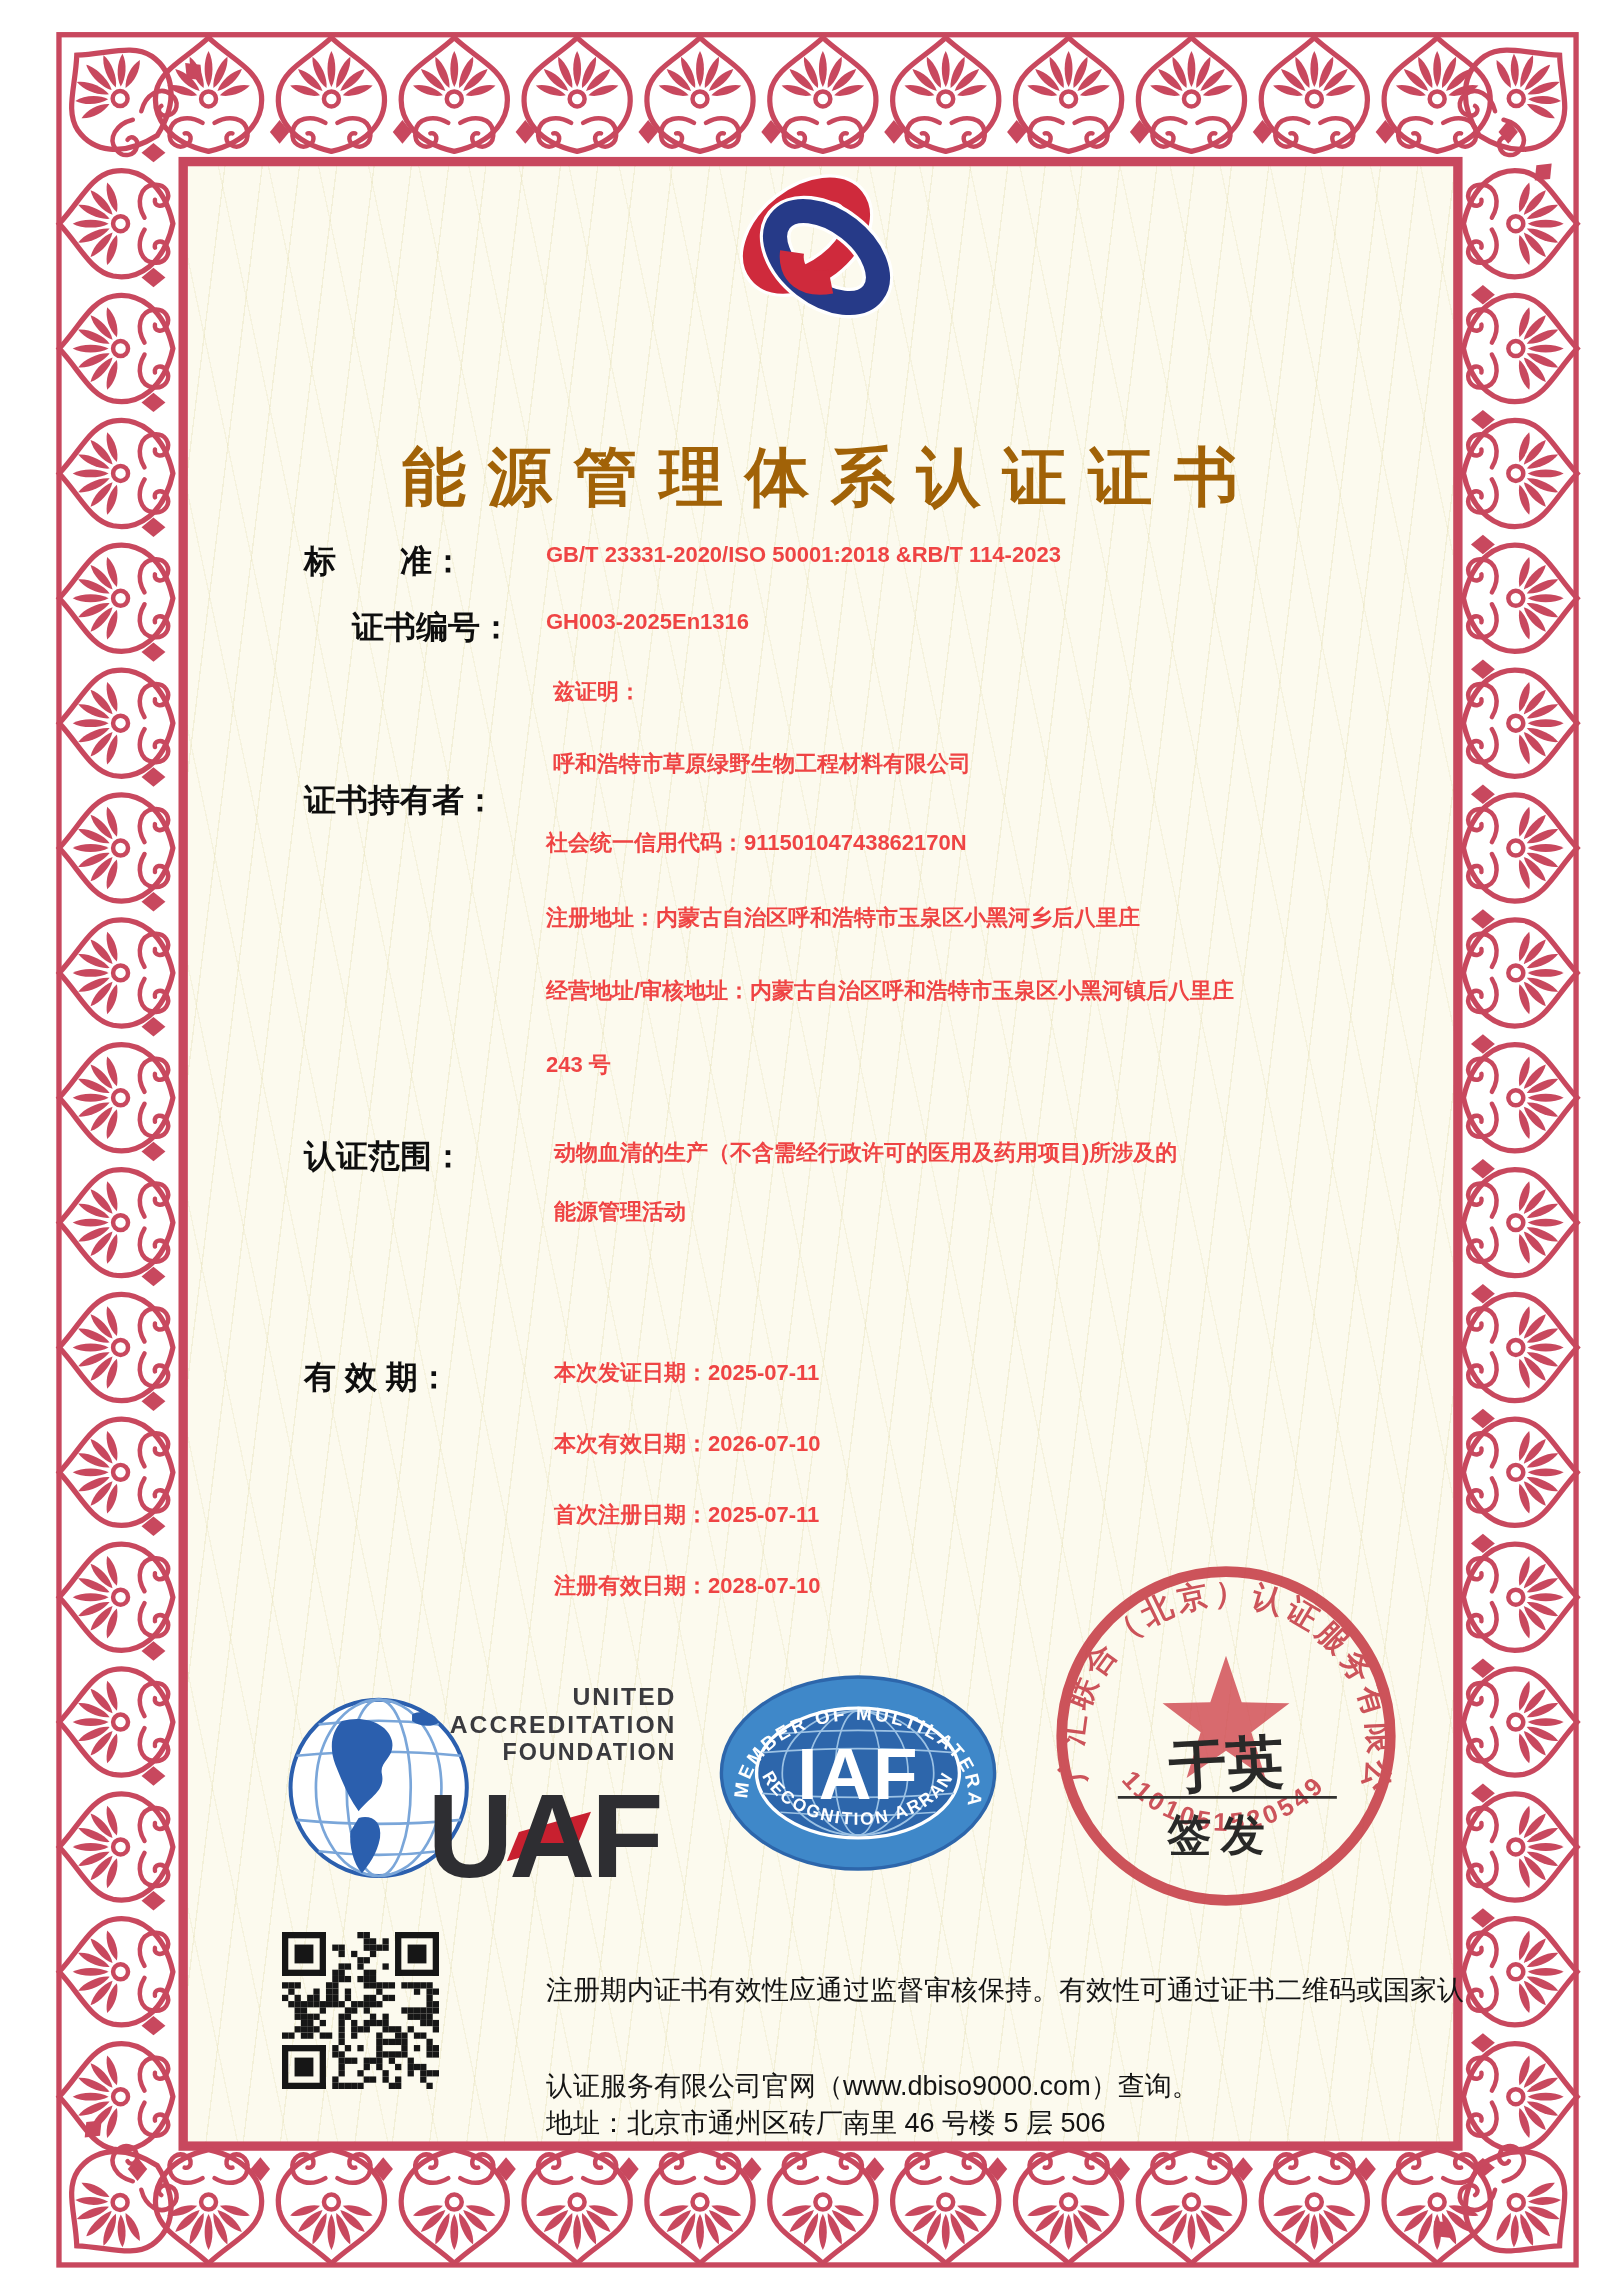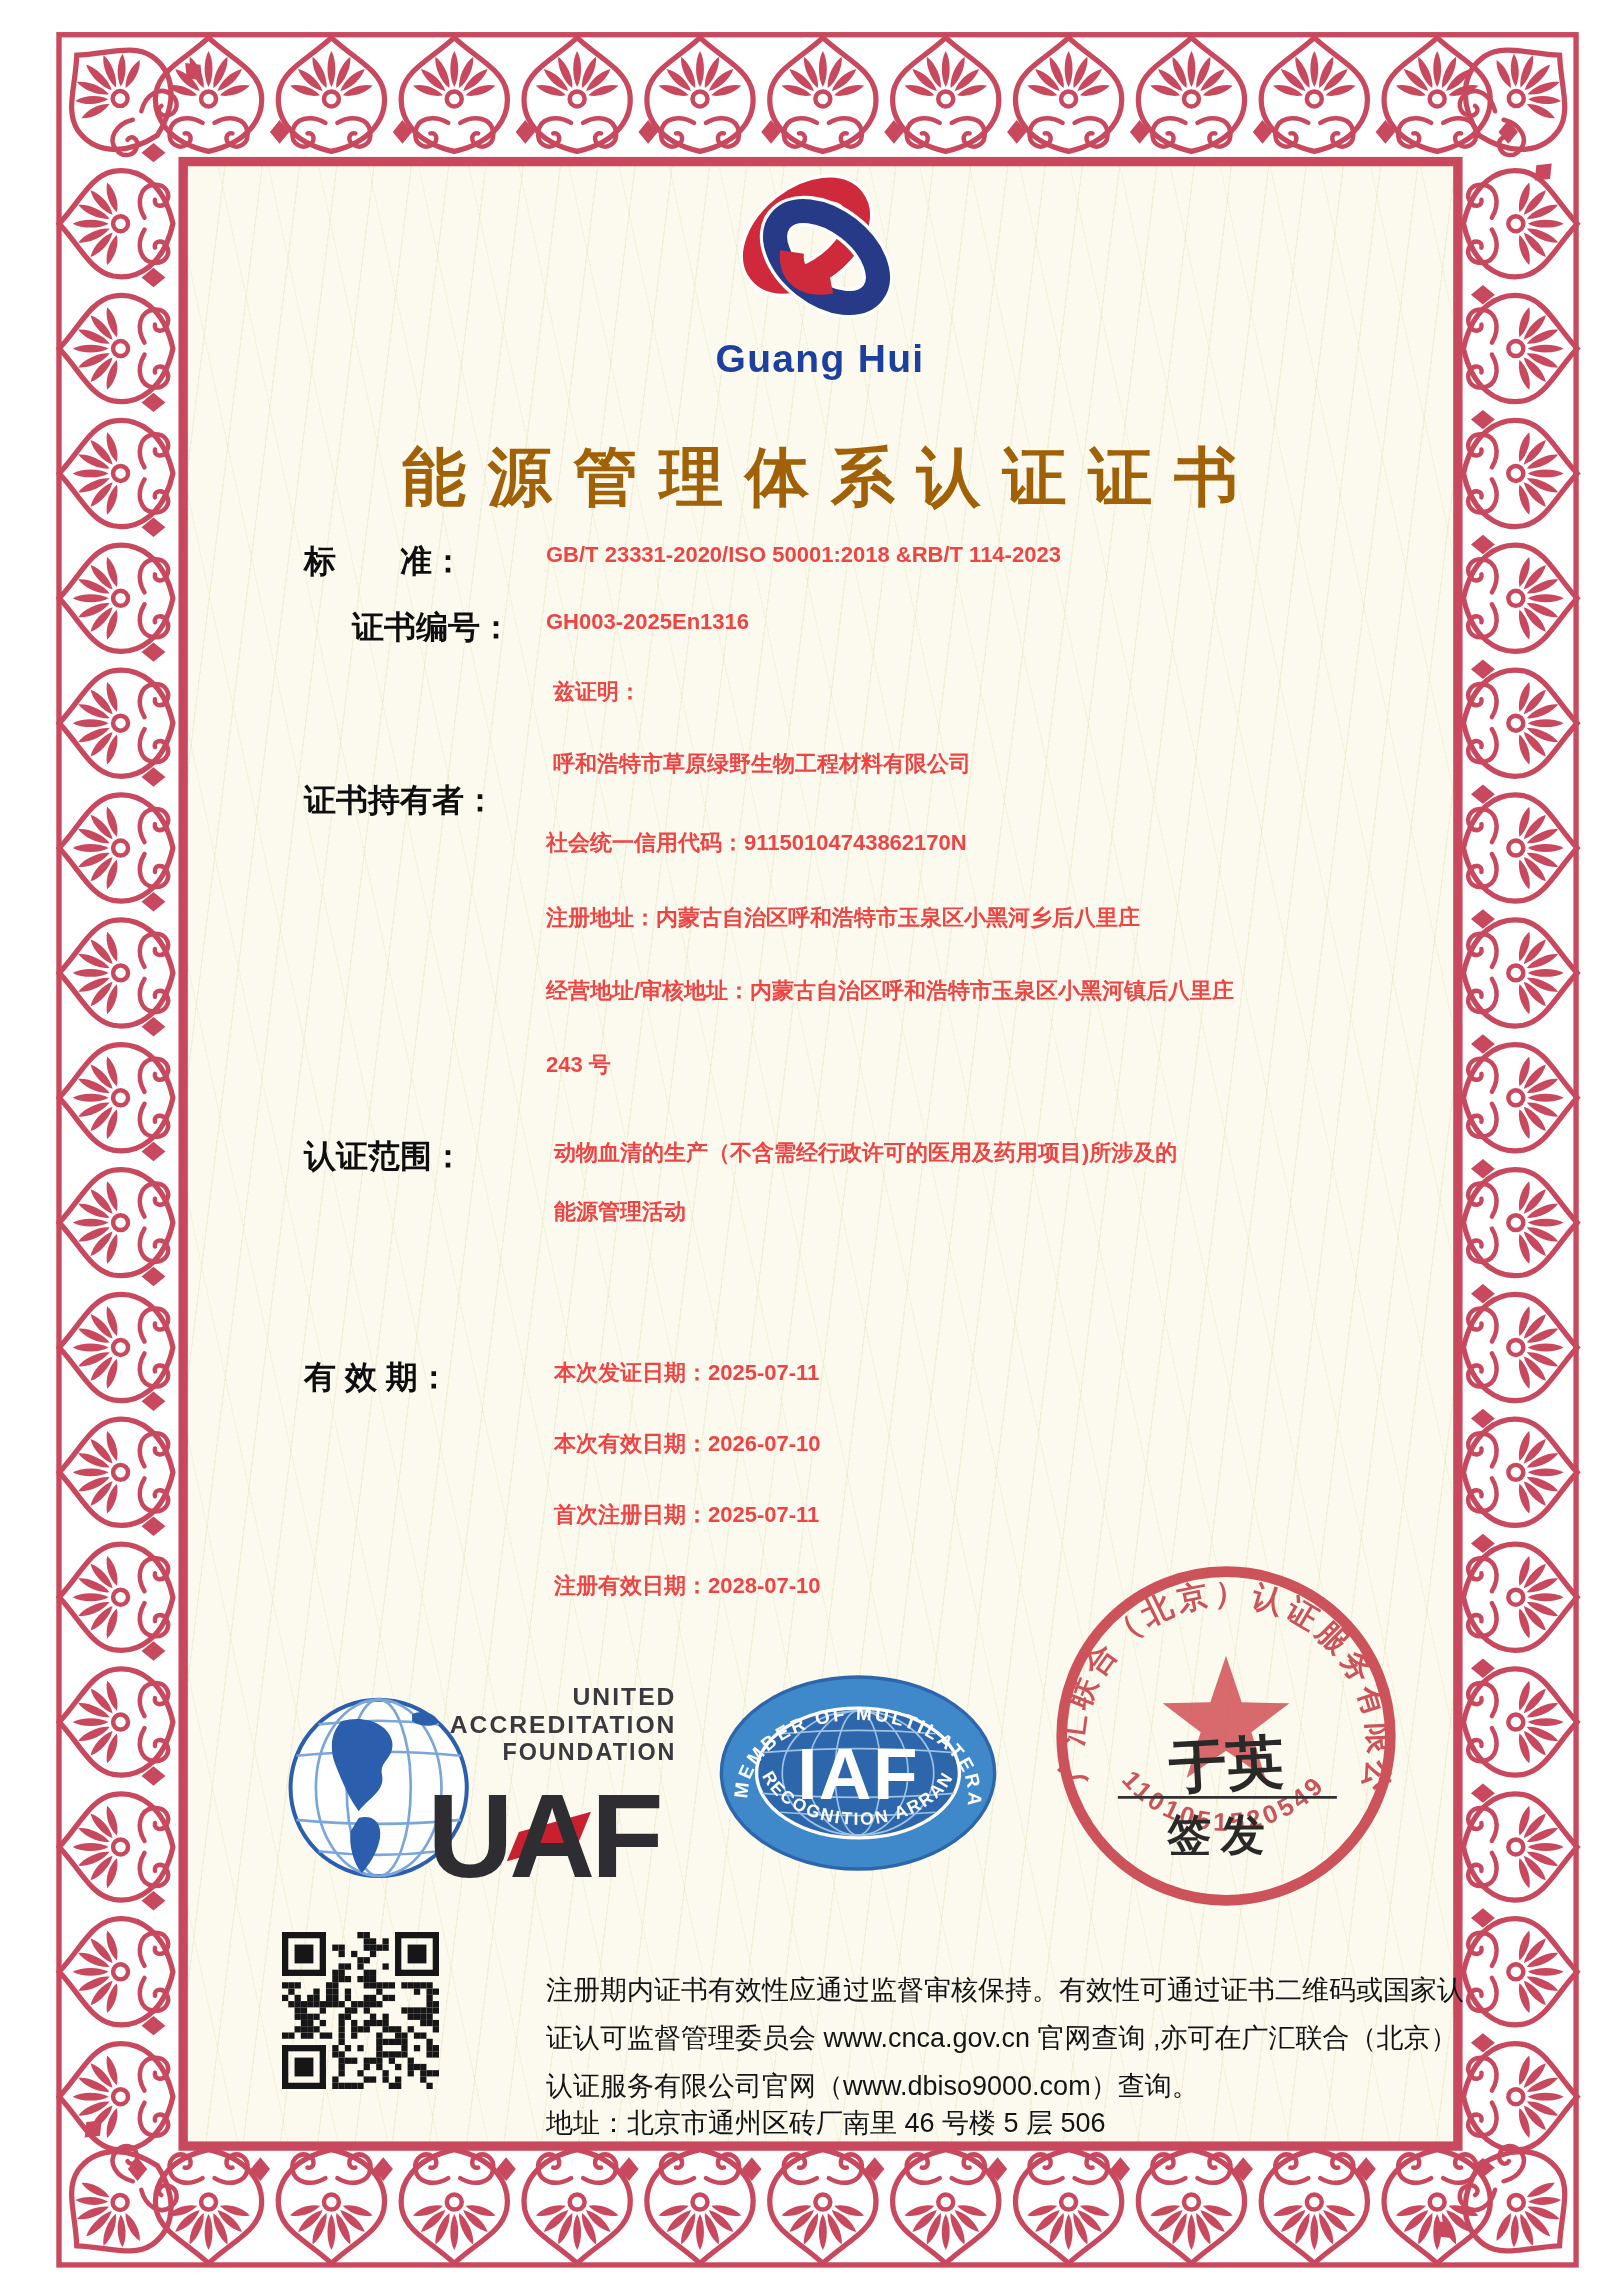--- a/index.html
+++ b/index.html
@@ -125,21 +125,20 @@
       <ellipse cx="122" cy="98" rx="88" ry="54" transform="rotate(-38 122 98)" fill="none" stroke="#ffffff" stroke-width="46"></ellipse>
       <ellipse cx="122" cy="98" rx="88" ry="54" transform="rotate(-38 122 98)" fill="none" stroke="#cf2a3c" stroke-width="36"></ellipse>
     </g>
     <g>
       <ellipse cx="152" cy="130" rx="88" ry="54" transform="rotate(38 152 130)" fill="none" stroke="#ffffff" stroke-width="46"></ellipse>
       <ellipse cx="152" cy="130" rx="88" ry="54" transform="rotate(38 152 130)" fill="none" stroke="#263a88" stroke-width="36"></ellipse>
     </g>
     <path d="M64,150 A88,54 38 0 1 93,83" transform="rotate(-76 122 98)" fill="none" stroke="#cf2a3c" stroke-width="36"></path>
   </svg>
 
-  <div class="abs brand-name">Guang Hui</div>
 
   <div class="abs cert-title">能源管理体系认证证书</div>
 
   <div class="abs lbl row-label" style="top:540px;">标　　准：</div>
   <div class="abs val row-value" style="top:542px;">GB/T 23331-2020/ISO 50001:2018 &amp;RB/T 114-2023</div>
 
   <div class="abs lbl row-label" style="top:606px;margin-left:48px;">证书编号：</div>
   <div class="abs val row-value" style="top:609px;">GH003-2025En1316</div>
 
   <div class="abs val" style="left:553px;top:677px;">兹证明：</div>
@@ -451,18 +450,17 @@
       <rect x="216" y="0" width="9" height="63" fill="#161616"></rect>
       <rect x="180" y="18" width="27" height="27" fill="#161616"></rect>
       <rect x="0" y="162" width="63" height="9" fill="#161616"></rect>
       <rect x="0" y="216" width="63" height="9" fill="#161616"></rect>
       <rect x="0" y="162" width="9" height="63" fill="#161616"></rect>
       <rect x="54" y="162" width="9" height="63" fill="#161616"></rect>
       <rect x="18" y="180" width="27" height="27" fill="#161616"></rect>
     </svg>
 
   <div class="abs note" style="top:1972px;">注册期内证书有效性应通过监督审核保持。有效性可通过证书二维码或国家认</div>
-  <div class="abs note" style="top:2020px;">证认可监督管理委员会 www.cnca.gov.cn 官网查询 ,亦可在广汇联合（北京）</div>
   <div class="abs note" style="top:2068px;">认证服务有限公司官网（www.dbiso9000.com）查询。</div>
   <div class="abs note" style="top:2105px;">地址：北京市通州区砖厂南里 46 号楼 5 层 506</div>
 
 </div>
 
 
 </body></html>

